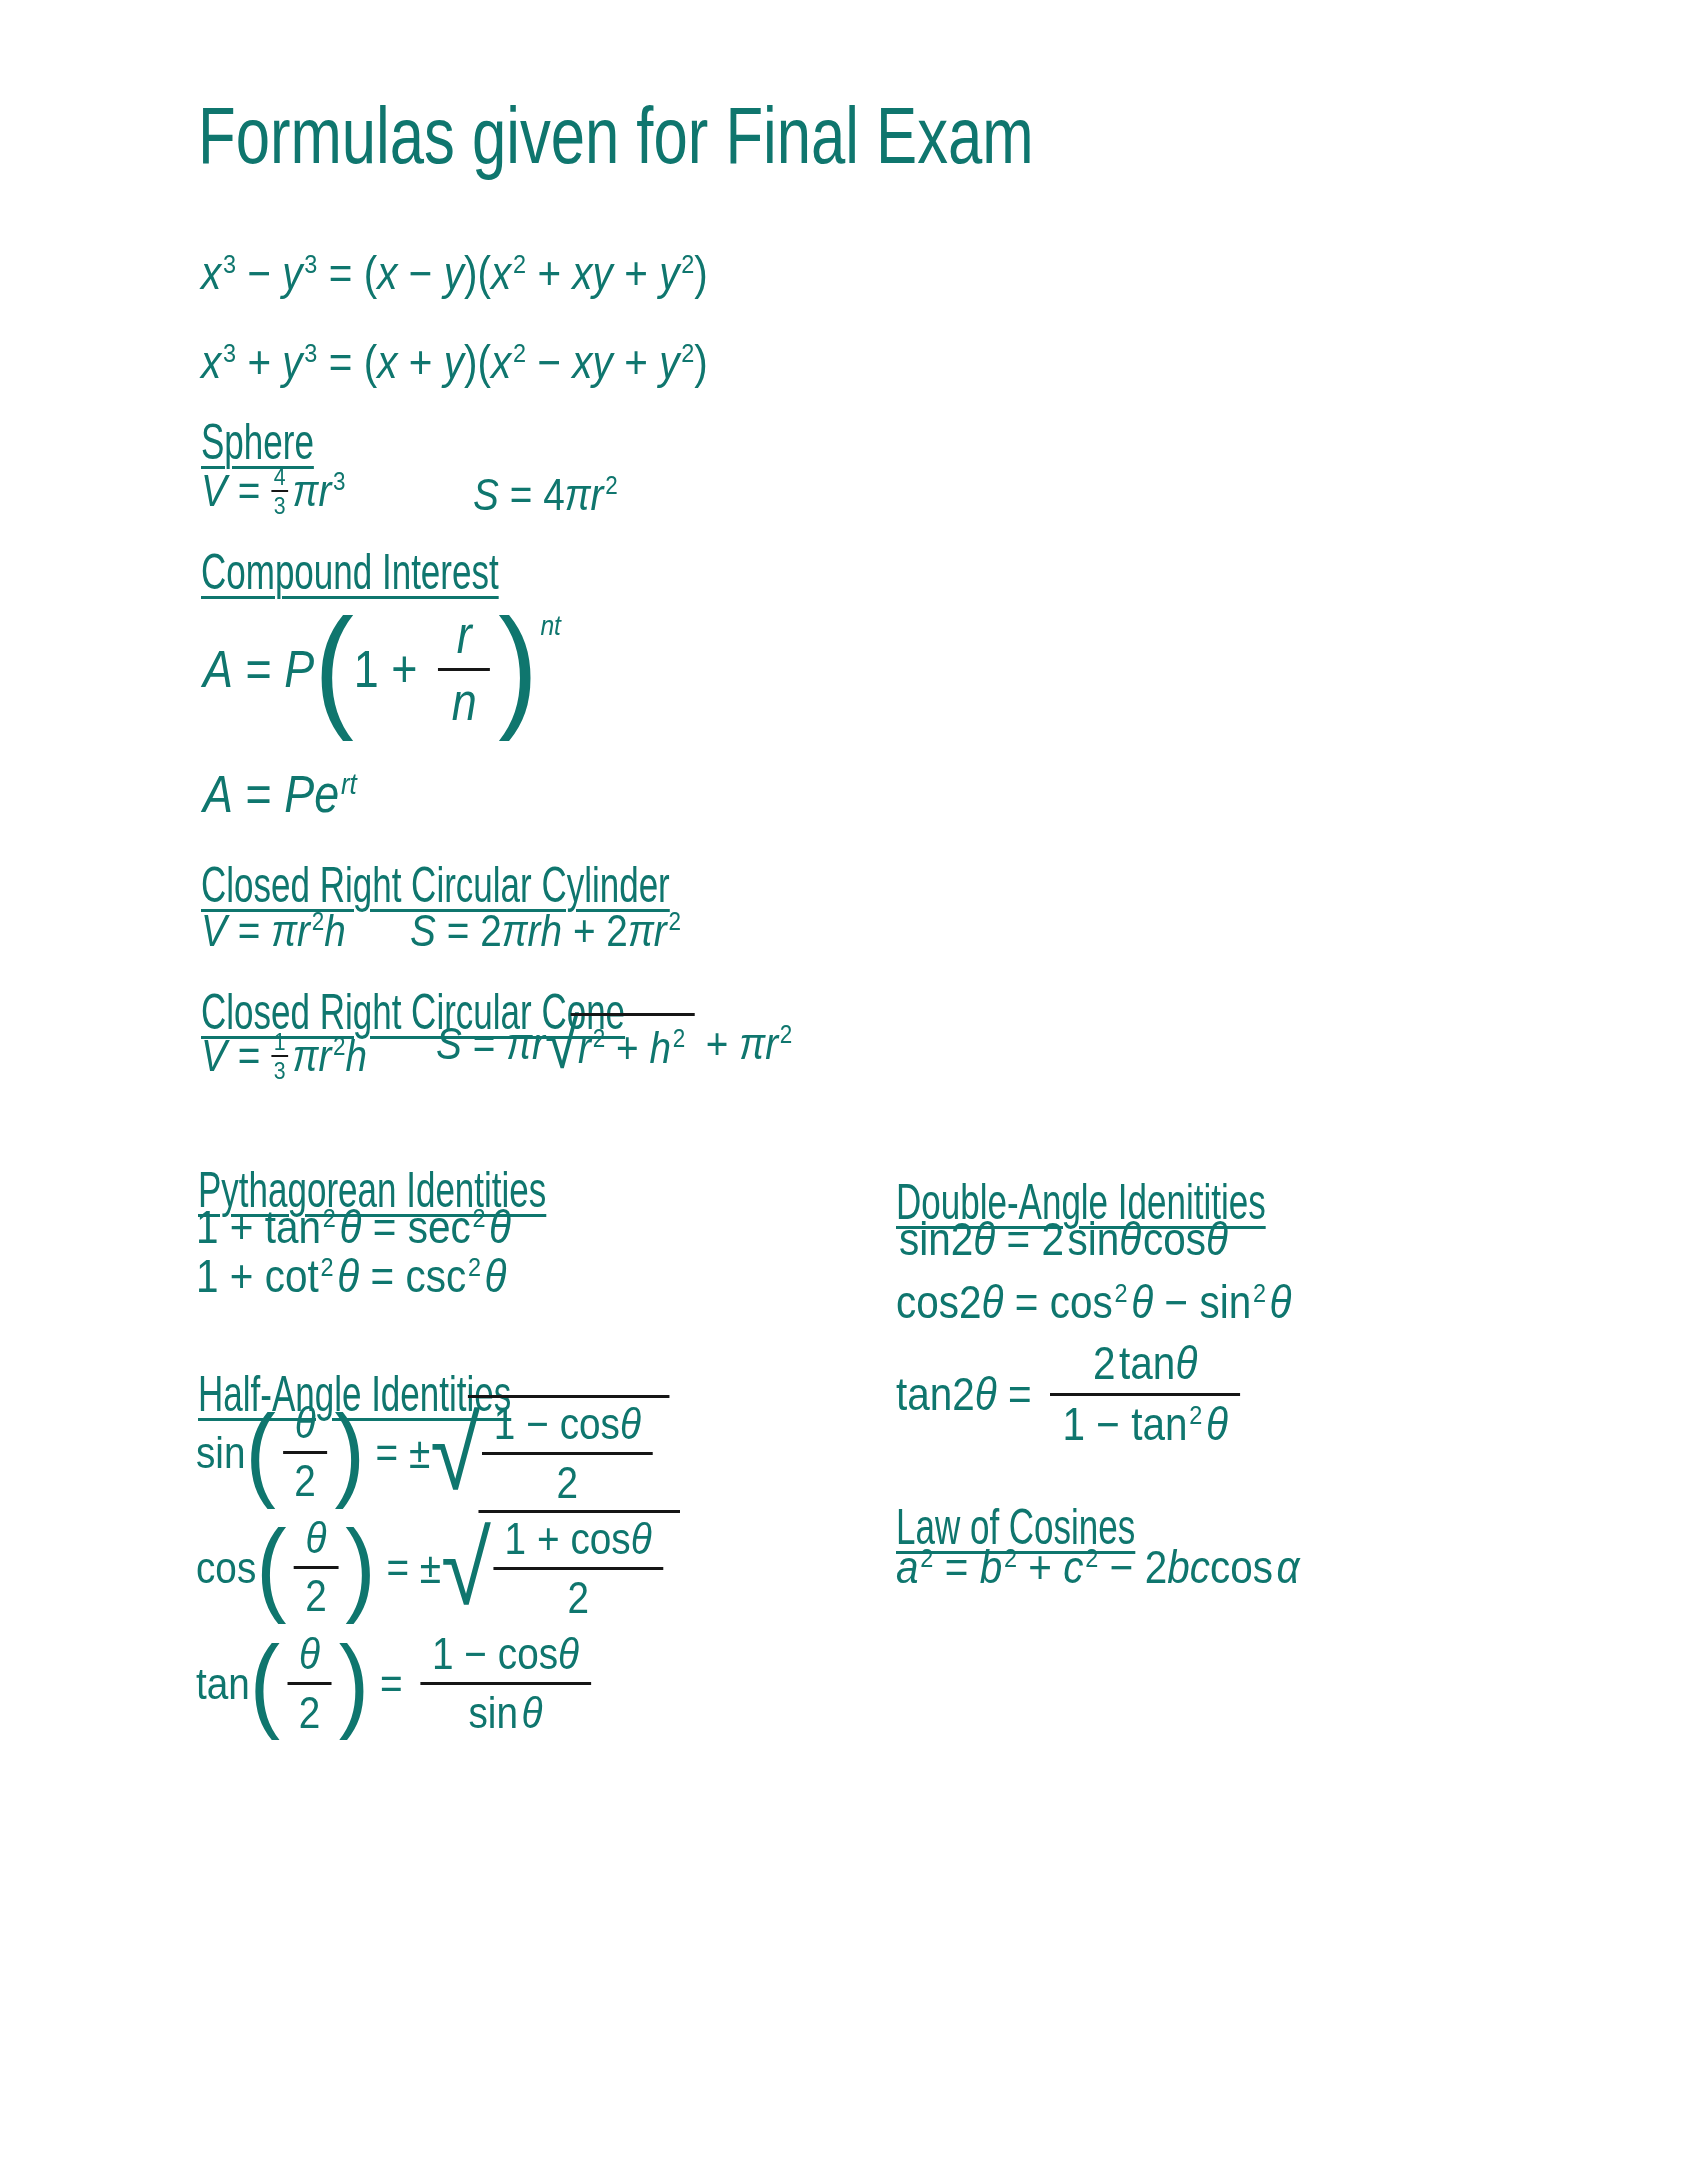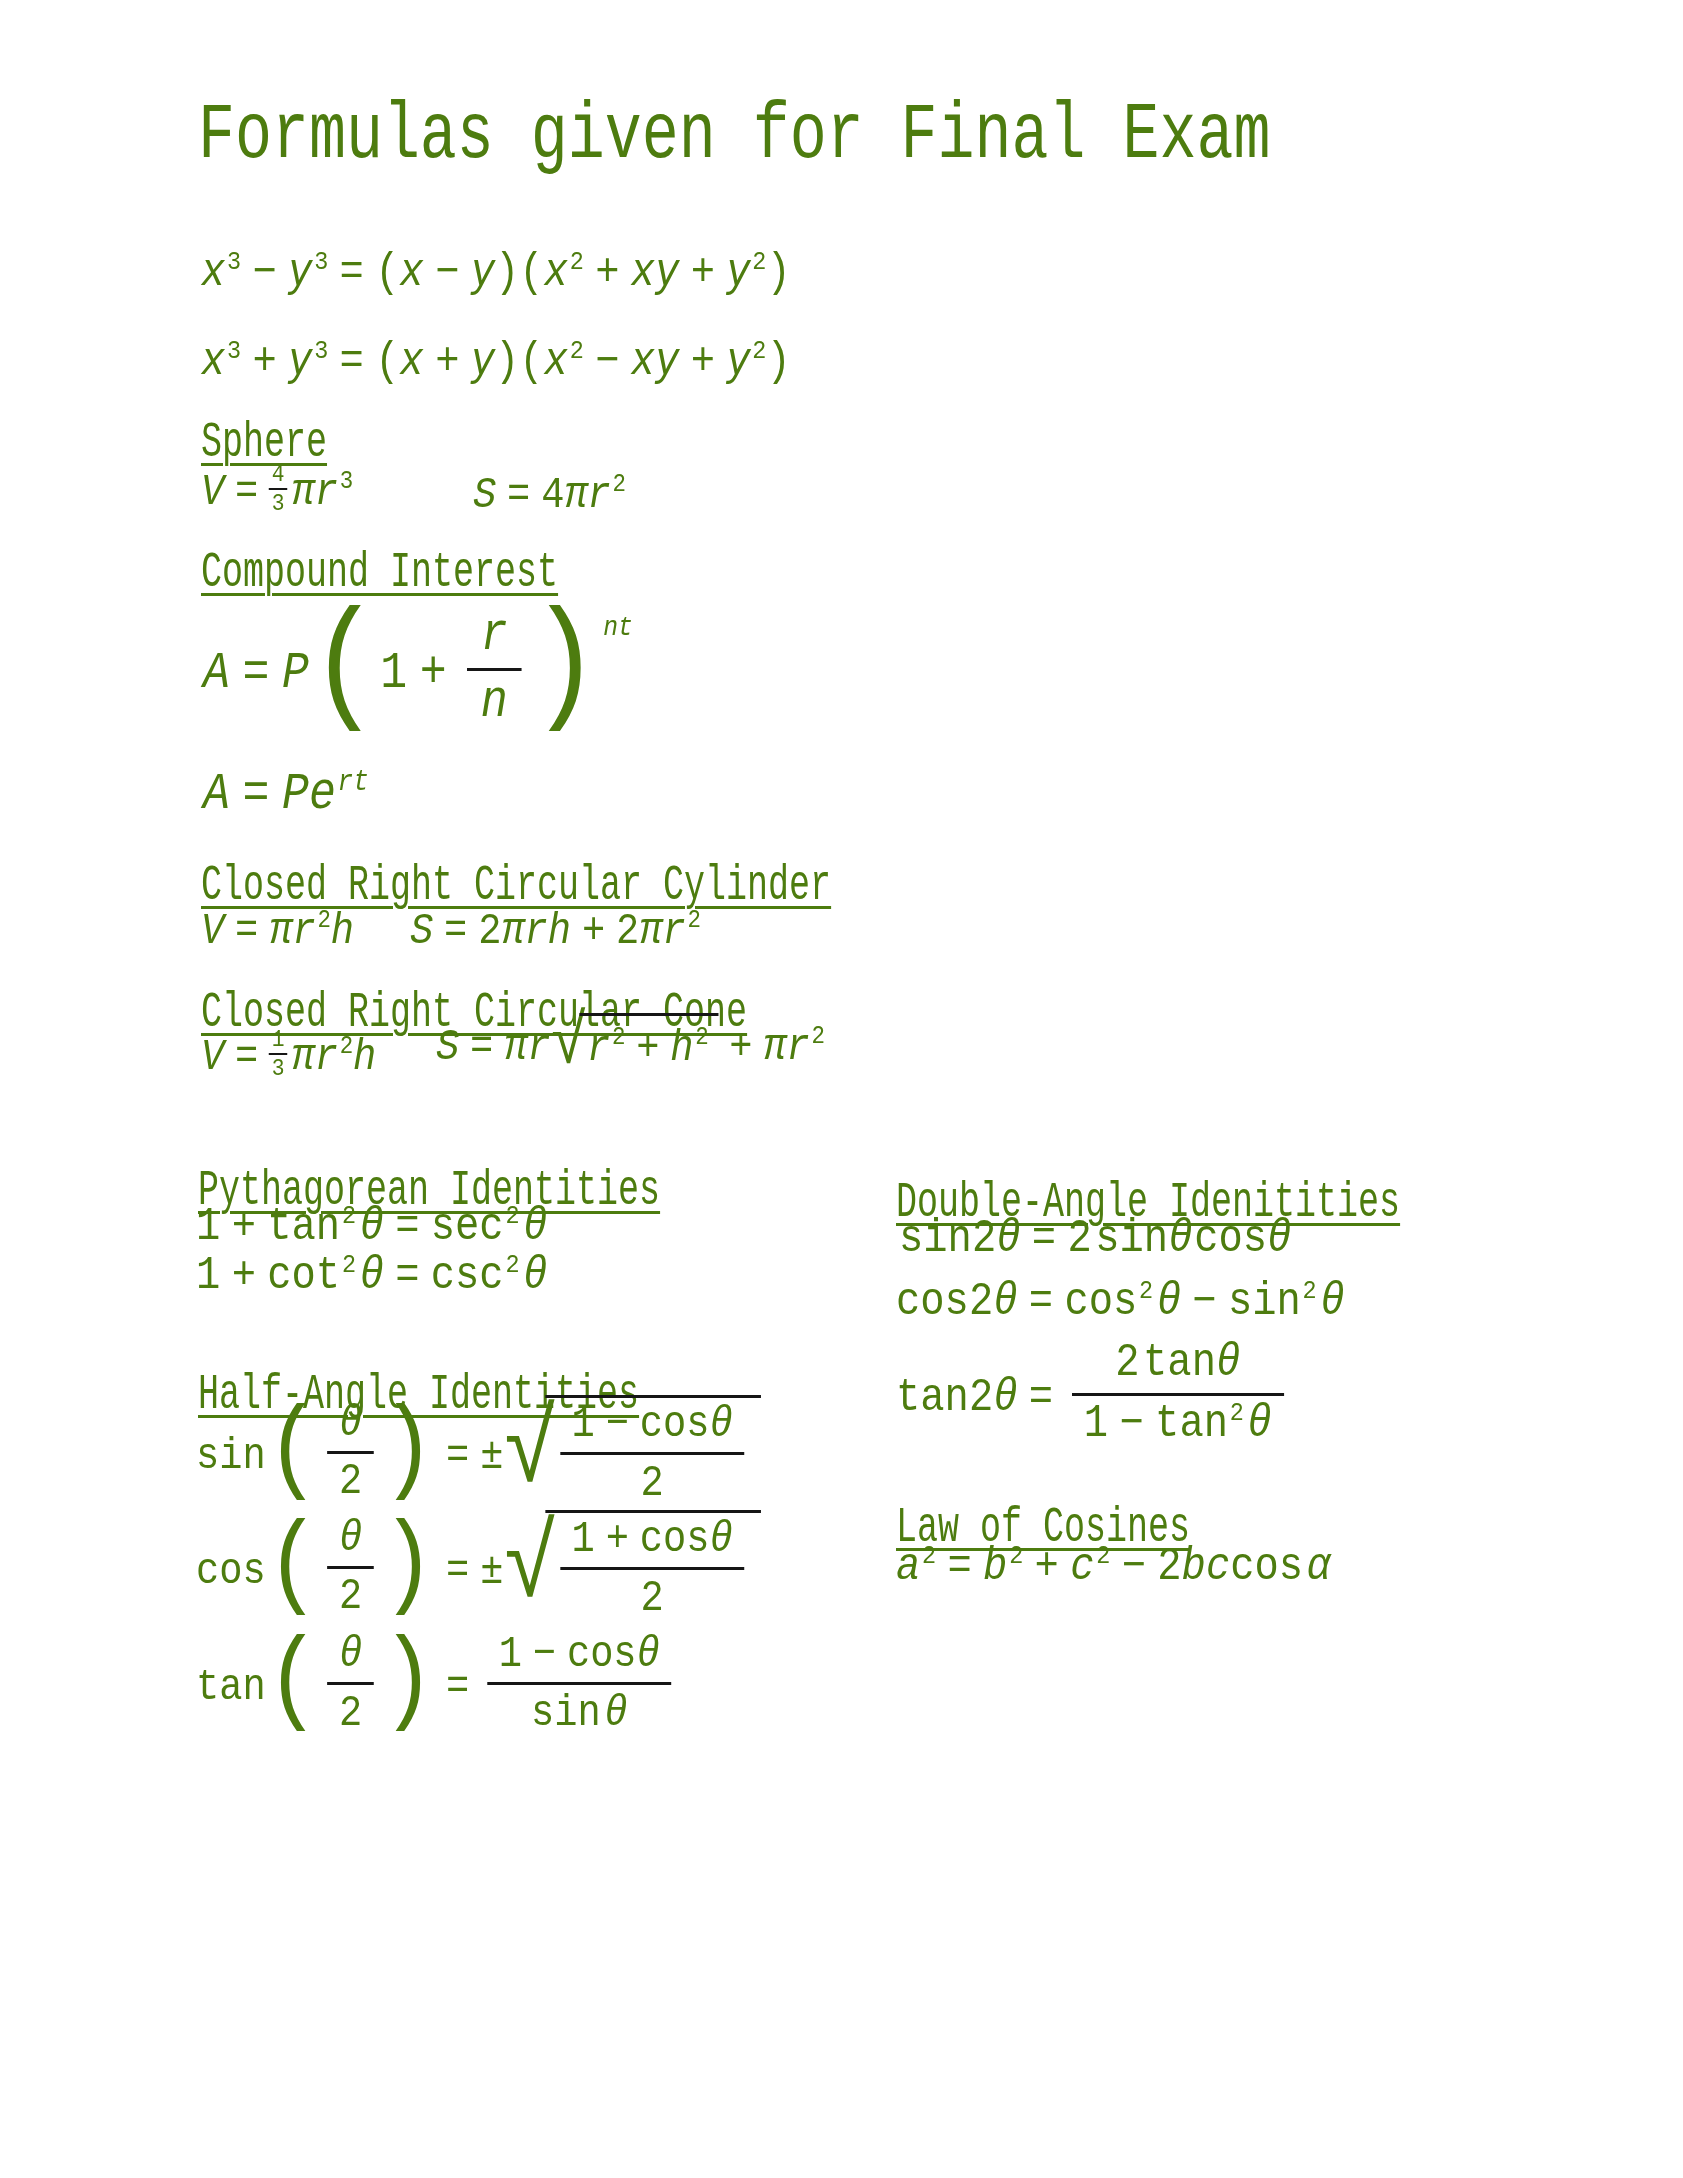--- a/index.html
+++ b/index.html
@@ -1,17 +1,17 @@
 <!DOCTYPE html>
 <html><head>
 <meta charset="utf-8">
 <style>
   html,body{margin:0;padding:0;background:#ffffff;}
   .page{position:relative;width:1683px;height:2178px;background:#ffffff;overflow:hidden;
-        font-family:Liberation Mono, monospace;color:#4d7c0f;}
+        font-family:Liberation Sans, sans-serif;color:#0f766e;}
   .title{position:absolute;font-size:79px;font-weight:400;line-height:1.05;white-space:nowrap;
          transform:scaleX(.78);transform-origin:0 0;}
   .heading{position:absolute;font-size:50px;line-height:1.15;white-space:nowrap;
            transform:scaleX(.70);transform-origin:0 0;
            text-decoration:underline;text-decoration-thickness:3px;text-underline-offset:7px;}
   .math{position:absolute;font-size:46px;line-height:1.2;white-space:nowrap;
         transform:scaleX(.88);transform-origin:0 0;}
   .mi{font-style:italic;}
   .mr{font-style:normal;}
   .mo{margin:0 .28em;}

